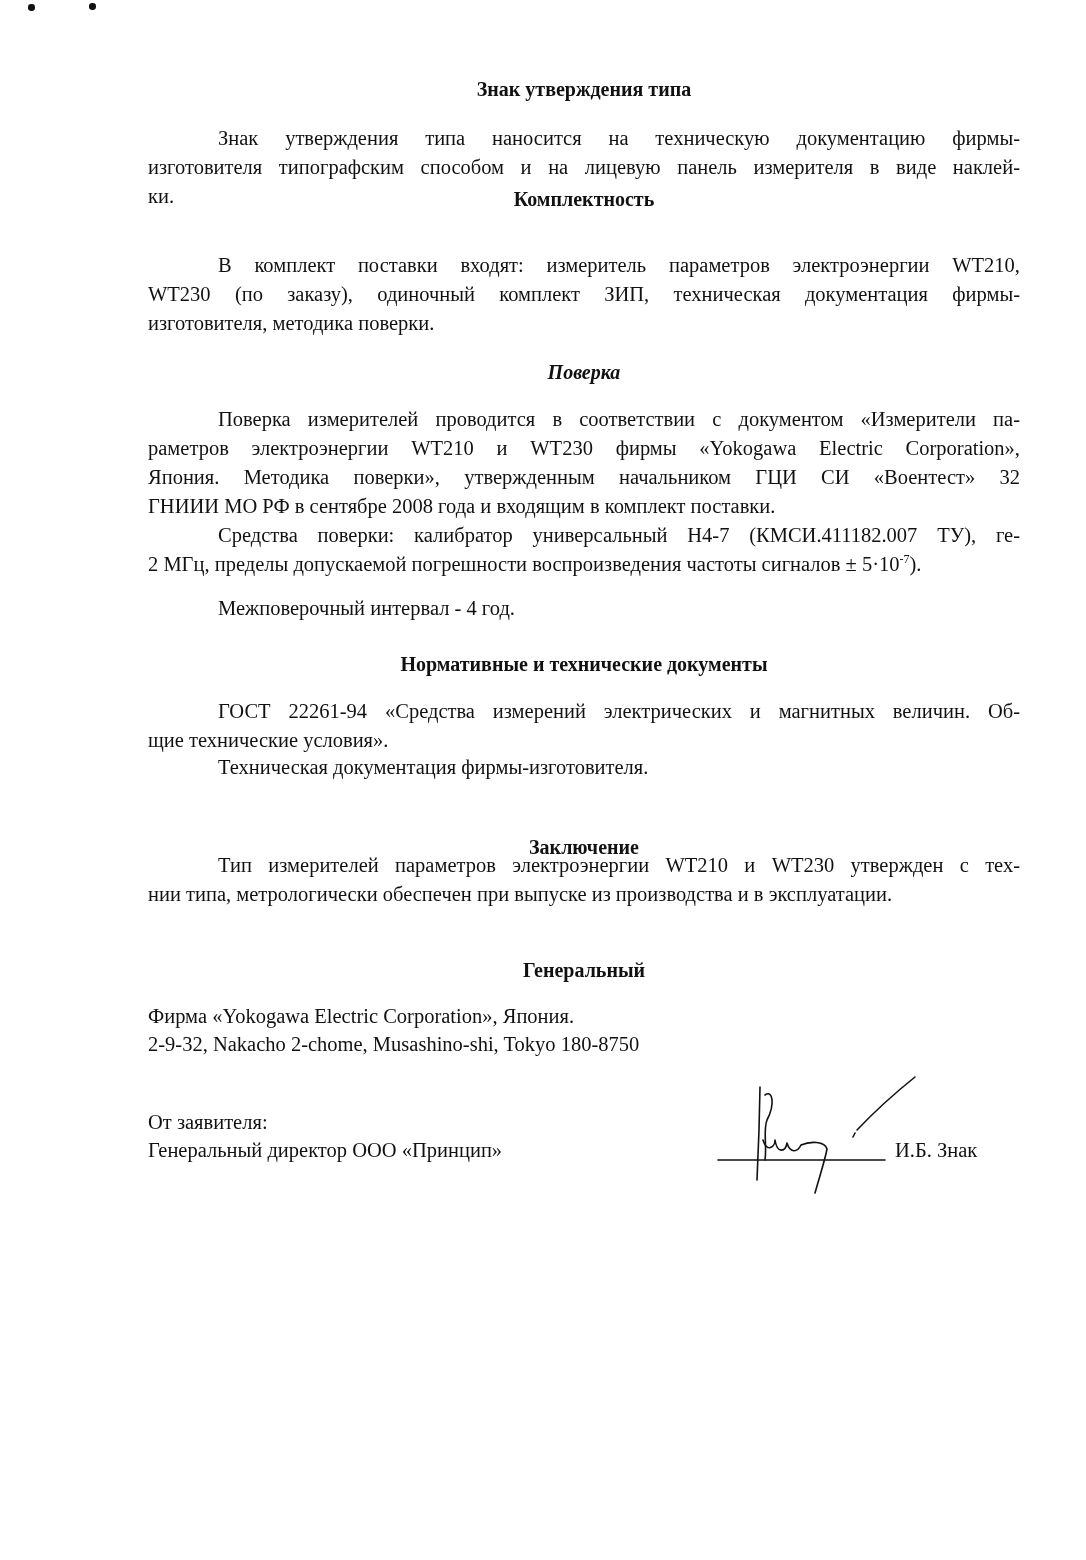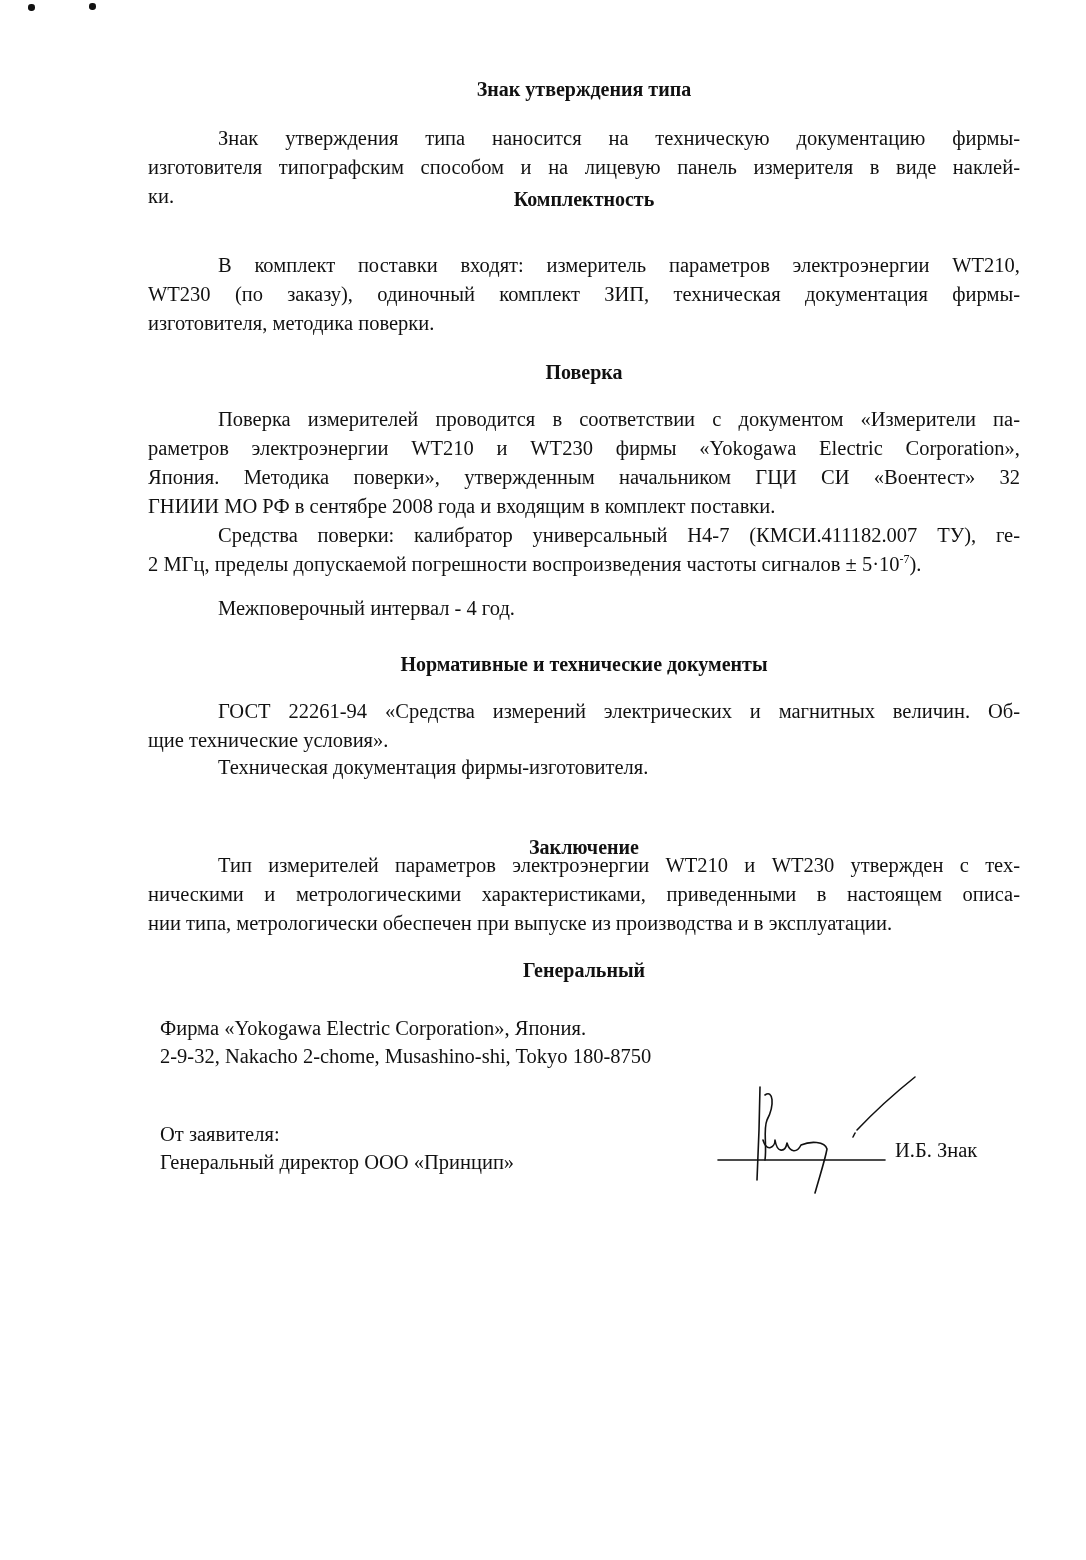--- a/index.html
+++ b/index.html
@@ -13,21 +13,21 @@
     .heading {
       position: absolute; left: 0; width: 872px; text-align: center;
       font-weight: bold; font-size: 20px; line-height: 24px; margin: 0;
     }
     .para {
       position: absolute; left: 0; width: 872px; margin: 0;
       font-size: 20.5px; line-height: 29px; text-align: justify;
     }
     .line { display: block; }
     .line-j { display: block; text-align: justify; text-align-last: justify; }
-    .plain { position: absolute; left: 0; margin: 12px; font-size: 20.5px; line-height: 29px; white-space: nowrap; }
+    .plain { position: absolute; left: 0; margin: 0; font-size: 20.5px; line-height: 29px; white-space: nowrap; }
     sup { font-size: 12px; line-height: 0; }
     .signature { position: absolute; left: 715px; top: 1075px; width: 210px; height: 130px; }
     .signer-name { position: absolute; left: 895px; top: 1136px; font-size: 20.5px; line-height: 29px; white-space: nowrap; }
   </style>
 </head>
 <body>
 
 <div class="speck" style="left:28px;top:4px;width:7px;height:7px;"></div>
 <div class="speck" style="left:89px;top:3px;width:7px;height:7px;"></div>
 
@@ -40,21 +40,21 @@
     <span class="line">ки.</span>
   </p>
 
   <h2 class="heading" style="top:187px;">Комплектность</h2>
   <p class="para" style="top:251px;">
     <span class="line-j" style="text-indent:70px;">В комплект поставки входят: измеритель параметров электроэнергии WT210,</span>
     <span class="line-j">WT230 (по заказу), одиночный комплект ЗИП, техническая документация фирмы-</span>
     <span class="line">изготовителя, методика поверки.</span>
   </p>
 
-  <h2 class="heading" style="top:360px;">Поверка</h2>
+  <h2 class="heading" style="top:360px;font-style:italic;">Поверка</h2>
   <p class="para" style="top:405px;">
     <span class="line-j" style="text-indent:70px;">Поверка измерителей проводится в соответствии с документом «Измерители па-</span>
     <span class="line-j">раметров электроэнергии WT210 и WT230 фирмы «Yokogawa Electric Corporation»,</span>
     <span class="line-j">Япония. Методика поверки», утвержденным начальником ГЦИ СИ «Воентест» 32</span>
     <span class="line">ГНИИИ МО РФ в сентябре 2008 года и входящим в комплект поставки.</span>
   </p>
   <p class="para" style="top:521px;">
     <span class="line-j" style="text-indent:70px;">Средства поверки: калибратор универсальный Н4-7 (КМСИ.411182.007 ТУ), ге-</span>
     <span class="line"><span>2 МГц, пределы допускаемой погрешности воспроизведения частоты сигналов ± 5·10</span><sup>-7</sup><span>).</span></span>
   </p>
@@ -67,21 +67,20 @@
     <span class="line-j" style="text-indent:70px;">ГОСТ 22261-94 «Средства измерений электрических и магнитных величин. Об-</span>
     <span class="line">щие технические условия».</span>
   </p>
   <p class="para" style="top:753px;">
     <span class="line" style="text-indent:70px;">Техническая документация фирмы-изготовителя.</span>
   </p>
 
   <h2 class="heading" style="top:805px;margin-top:30px;">Заключение</h2>
   <p class="para" style="top:851px;">
     <span class="line-j" style="text-indent:70px;">Тип измерителей параметров электроэнергии WT210 и WT230 утвержден с тех-</span>
-    <span class="line-j">ническими и метрологическими характеристиками, приведенными в настоящем описа-</span>
     <span class="line">нии типа, метрологически обеспечен при выпуске из производства и в эксплуатации.</span>
   </p>
 
   <h2 class="heading" style="top:958px;">Генеральный</h2>
   <p class="plain" style="top:1002px;">Фирма «Yokogawa Electric Corporation», Япония.</p>
   <p class="plain" style="top:1030px;">2-9-32, Nakacho 2-chome, Musashino-shi, Tokyo 180-8750</p>
 
   <p class="plain" style="top:1108px;">От заявителя:</p>
   <p class="plain" style="top:1136px;">Генеральный директор ООО «Принцип»</p>
 </div>

